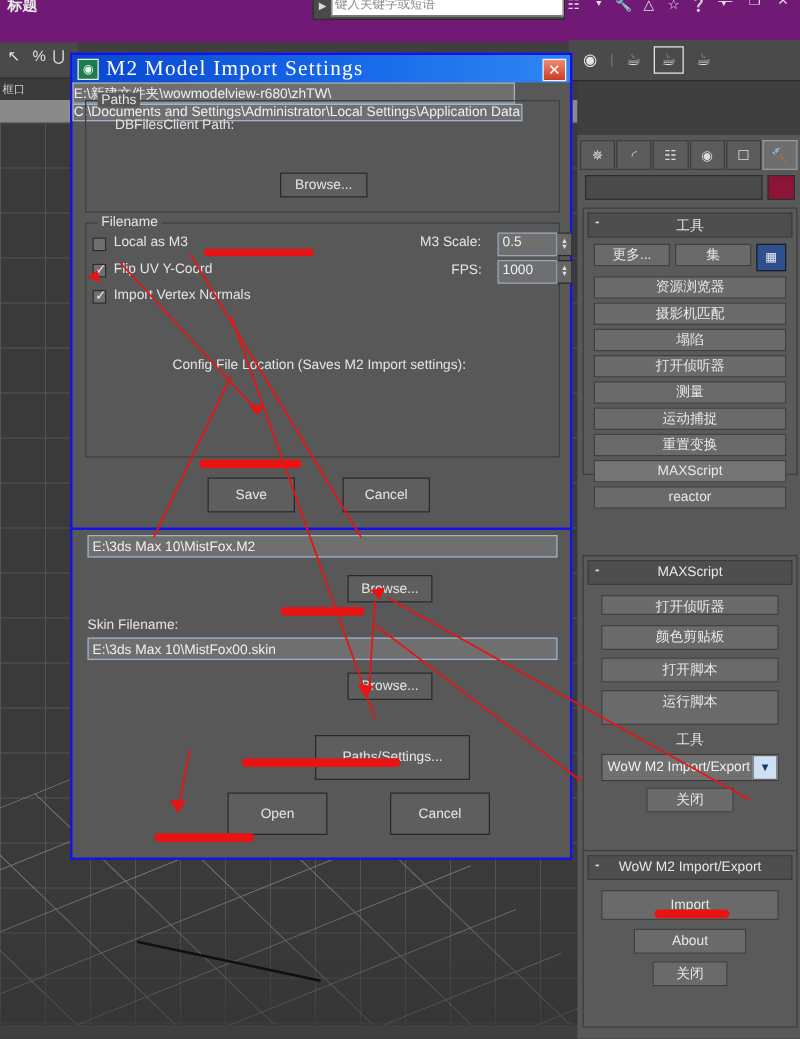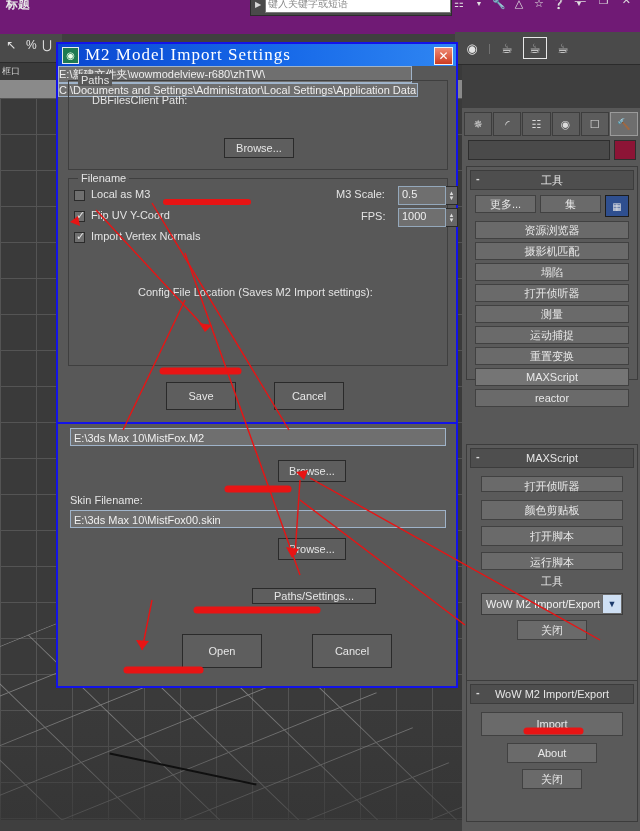--- a/index.html
+++ b/index.html
@@ -189,21 +189,21 @@
 
     <div class="rollout" style="top:336px;height:240px">
       <div class="rhead">
         <span class="minus">-</span>
         <span>MAXScript</span>
       </div>
       <div class="rbody" style="padding:8px 14px">
         <div class="mbtn" style="height:16px;line-height:19px;margin-bottom:8px">打开侦听器</div>
         <div class="mbtn" style="height:20px;line-height:19px;margin-bottom:6px">颜色剪贴板</div>
         <div class="mbtn" style="height:20px;line-height:19px;margin-bottom:6px">打开脚本</div>
-        <div class="mbtn" style="height:18px;line-height:19px;margin-bottom:4px">运行脚本</div>
+        <div class="mbtn" style="height:28px;line-height:19px;margin-bottom:4px">运行脚本</div>
         <div class="centerlabel">工具</div>
         <div class="sel-wrap">
           <div class="sel-txt">WoW M2 Import/Export</div>
           <div class="sel-arrow">▼</div>
         </div>
         <div class="mbtn ctrbtn" style="height:20px;line-height:19px">关闭</div>
       </div>
     </div>
 
     <div class="rollout" style="top:572px;height:140px">
@@ -218,21 +218,21 @@
       </div>
     </div>
   </div>
 
   <div id="dlg-back">
     <div class="field" style="left:12px;top:18px;width:376px">E:\3ds Max 10\MistFox.M2</div>
     <div class="gbtn" style="left:220px;top:50px;width:68px;height:22px">Browse...</div>
     <div class="dlabel" style="left:12px;top:84px">Skin Filename:</div>
     <div class="field" style="left:12px;top:100px;width:376px">E:\3ds Max 10\MistFox00.skin</div>
     <div class="gbtn" style="left:220px;top:128px;width:68px;height:22px">Browse...</div>
-    <div class="gbtn" style="left:194px;top:178px;width:124px;height:16px">Paths/Settings...</div>
+    <div class="gbtn" style="left:194px;top:178px;width:124px;height:36px">Paths/Settings...</div>
     <div class="gbtn" style="left:124px;top:224px;width:80px;height:34px">Open</div>
     <div class="gbtn" style="left:254px;top:224px;width:80px;height:34px">Cancel</div>
   </div>
 
   <div id="dlg-front">
     <div id="dlg-title">
       <span class="tico">◉</span>
       <span class="ttxt">M2 Model Import Settings</span>
       <span id="dlg-close">✕</span>
     </div>

